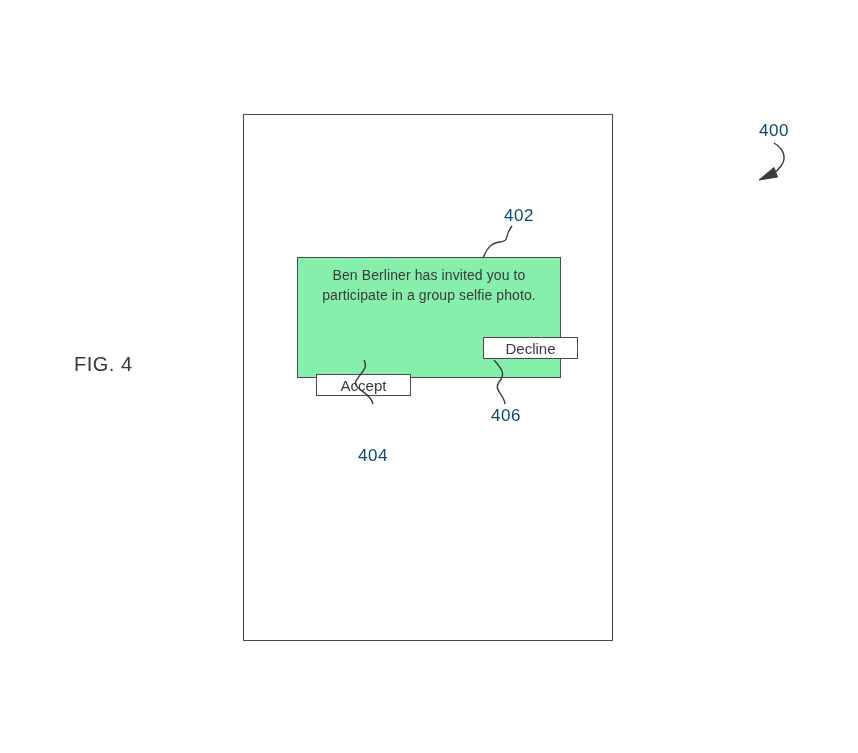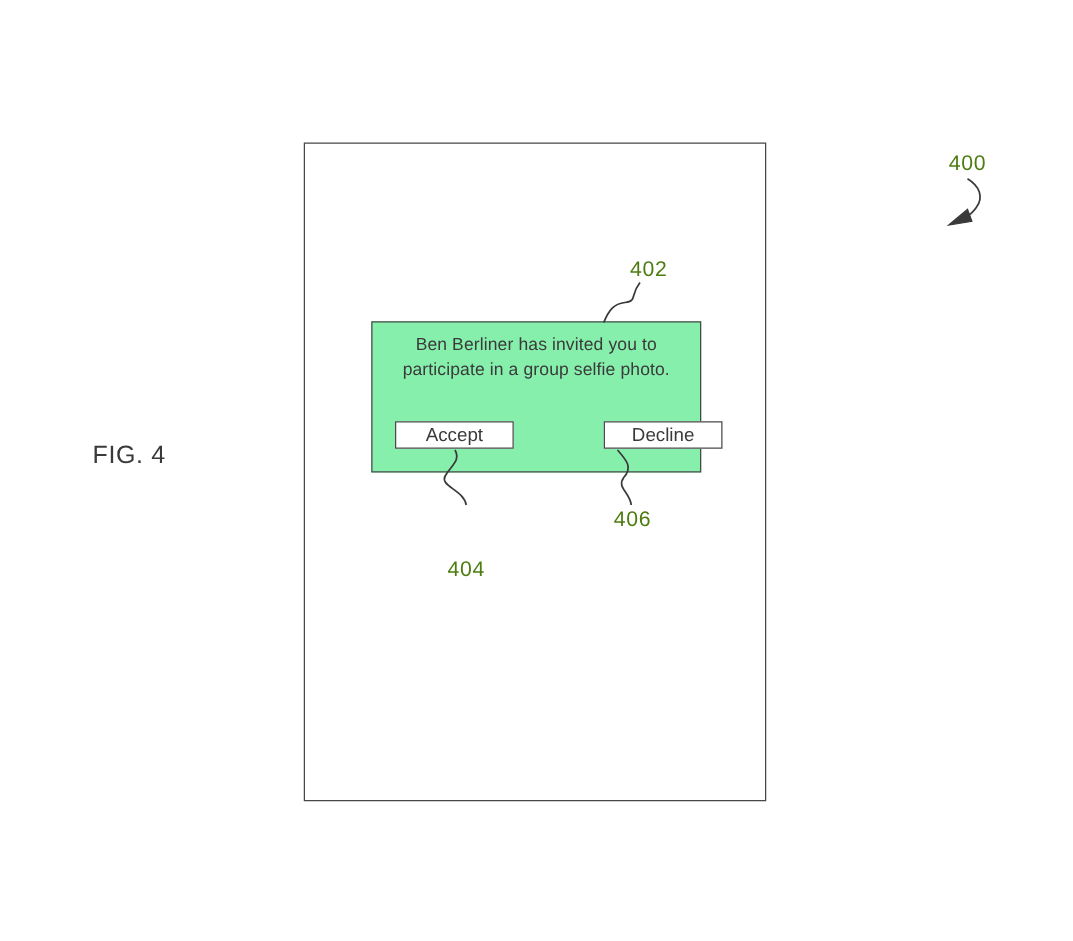--- a/index.html
+++ b/index.html
@@ -57,27 +57,27 @@
     border: 1.5px solid #4a4a4a;
     background: #ffffff;
     display: flex;
     align-items: center;
     justify-content: center;
     font-size: 15px;
     color: #3a3a3a;
     box-sizing: border-box;
     cursor: pointer;
   }
-  #accept-button { left: 18px; }
+  #accept-button { left: 18px; margin-top: 37px; }
   #decline-button { left: 149px; margin-left: 36px; }
 
   .ref-num {
     position: absolute;
     font-size: 17px;
-    color: #4d7c0f;
+    color: #0c4a6e;
     letter-spacing: 0.5px;
     white-space: nowrap;
   }
   #ref-400 { left: 759px; top: 121px; }
   #ref-402 { left: 504px; top: 206px; }
   #ref-404 { left: 358px; top: 406px; margin-top: 40px; }
   #ref-406 { left: 491px; top: 406px; }
 
   #fig-label {
     position: absolute;

